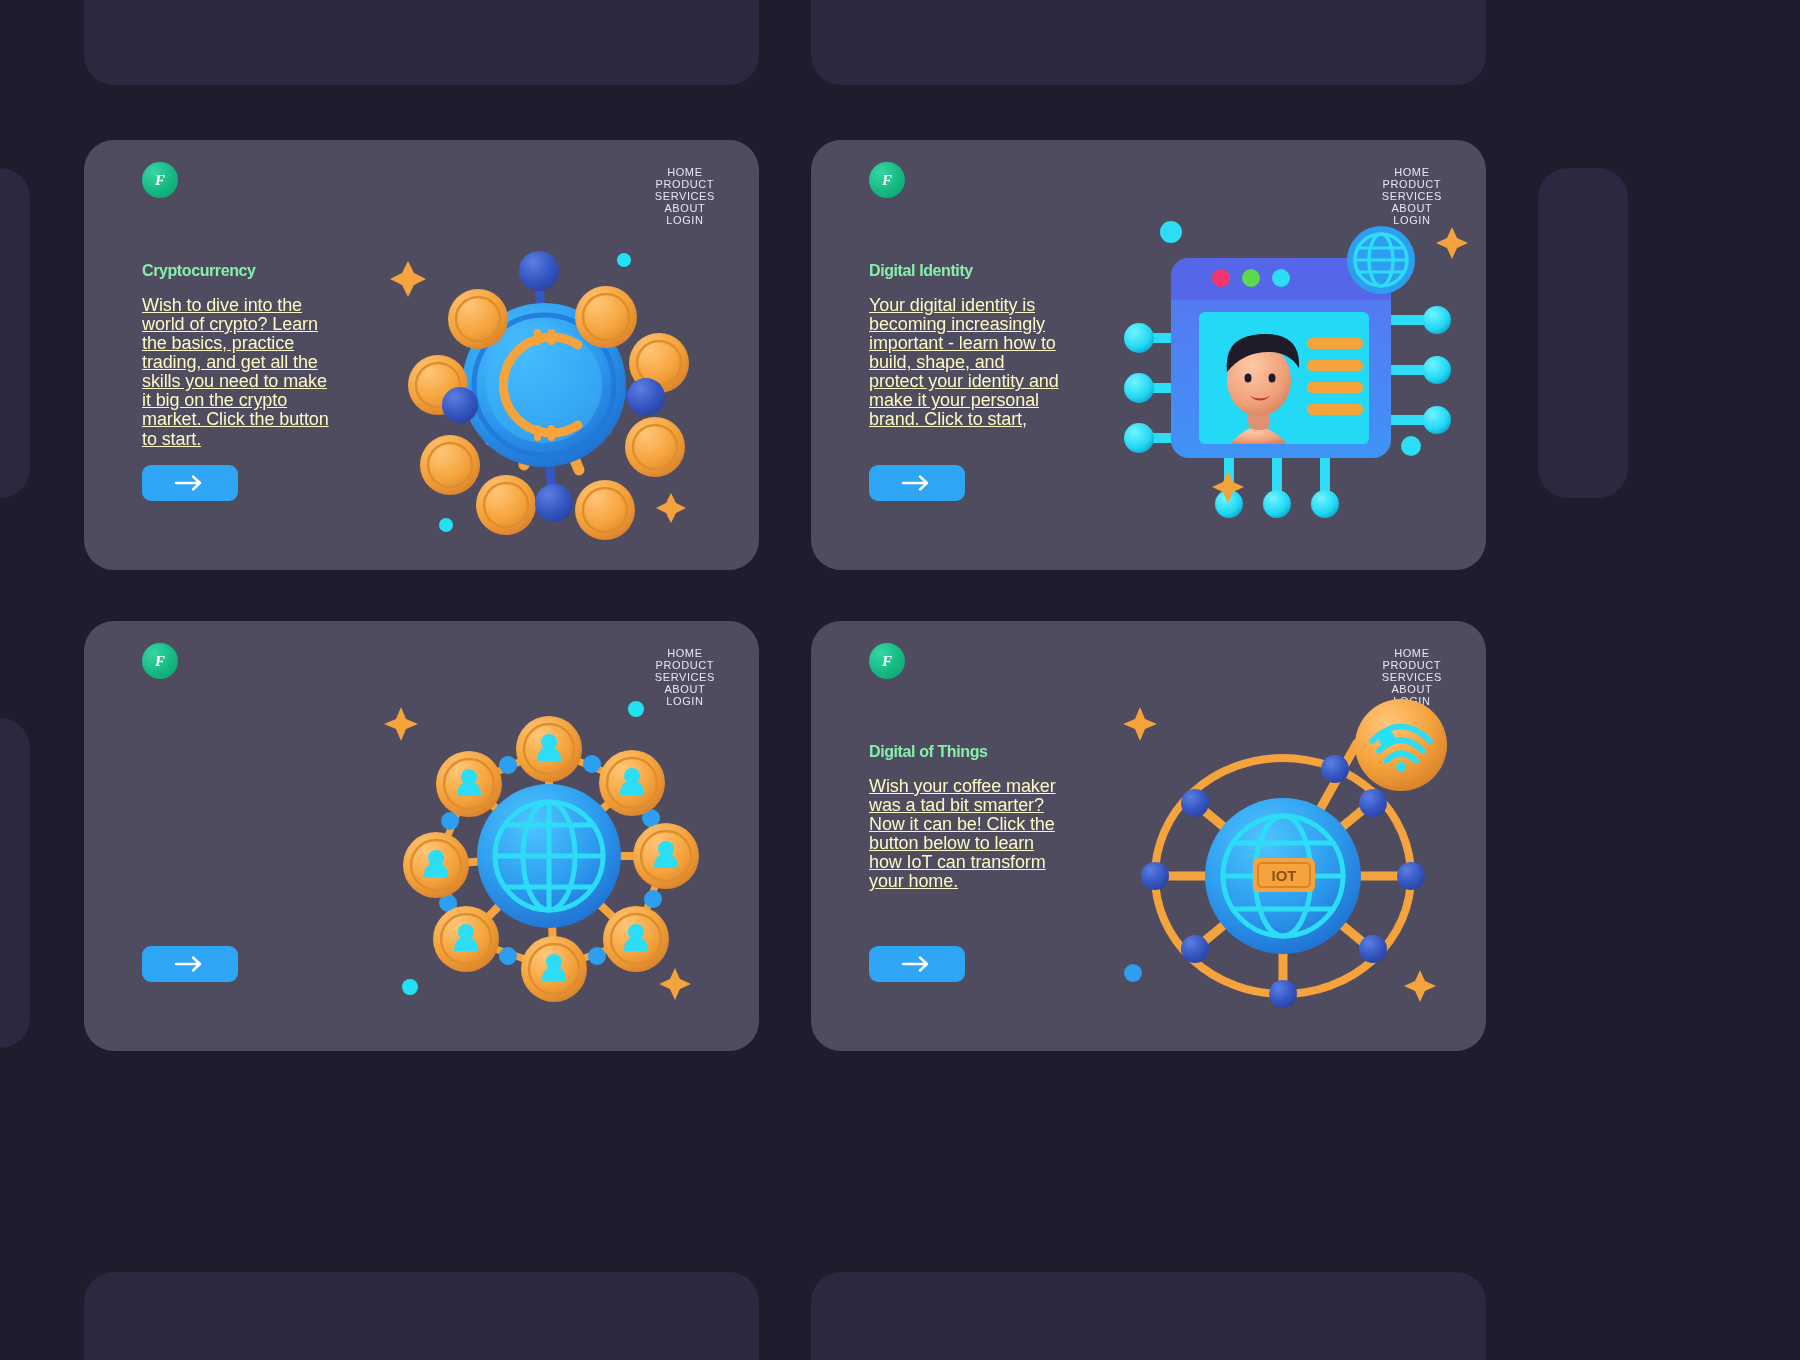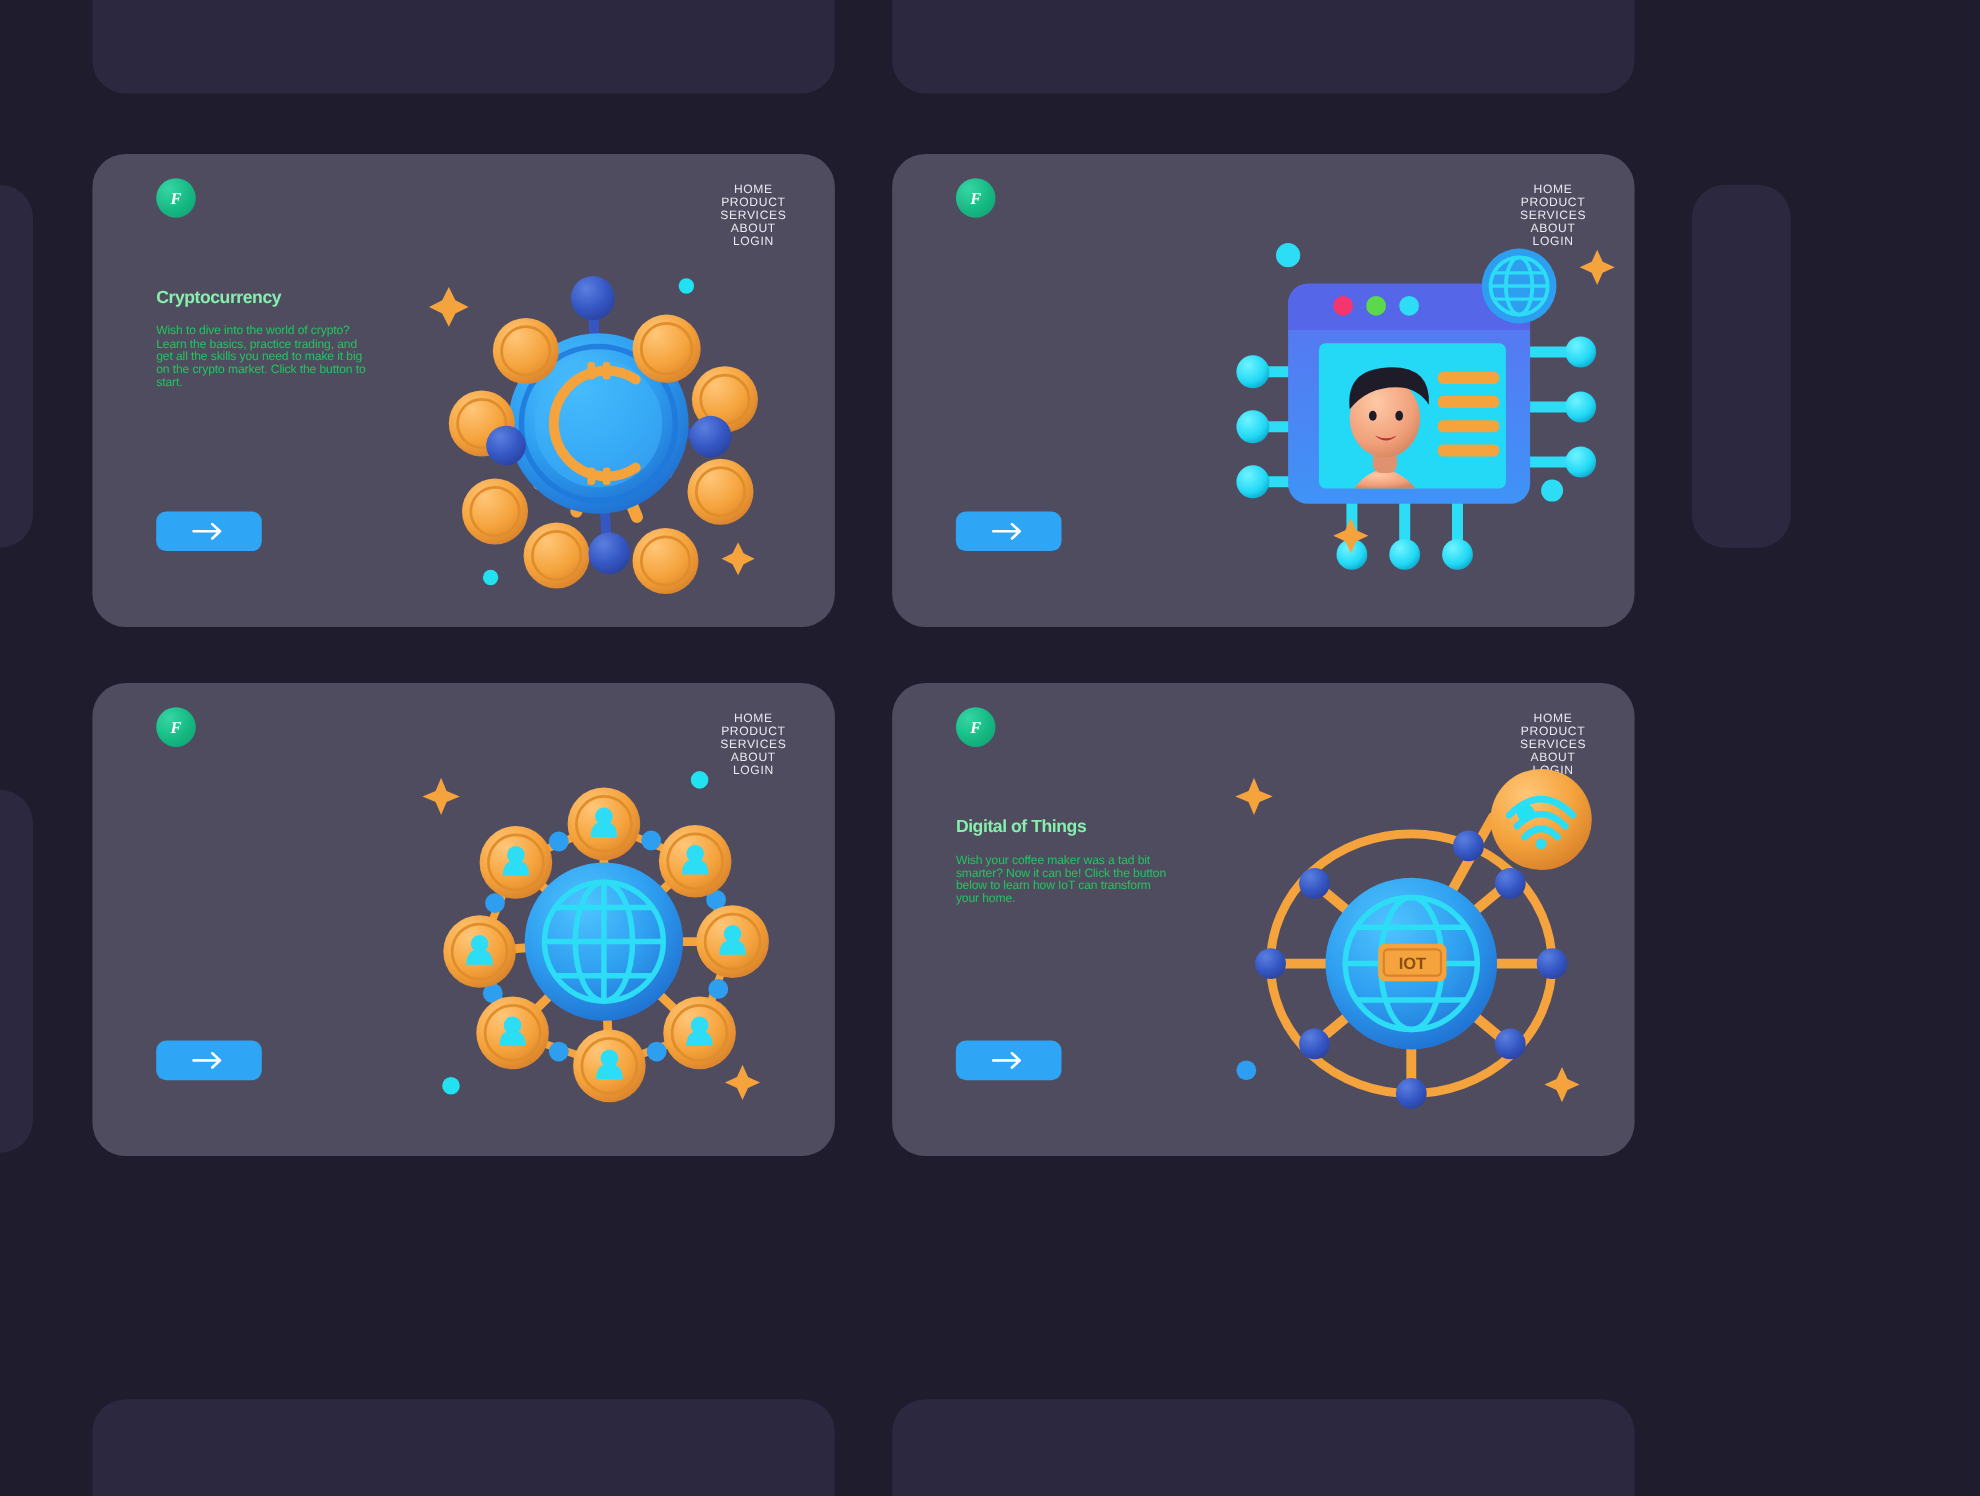--- a/index.html
+++ b/index.html
@@ -54,24 +54,25 @@
     margin:0 0 16px 0;
     font-size:16px;
     font-weight:bold;
     color:#86efac;
     letter-spacing:-0.4px;
     white-space:nowrap;
   }
   p.body{
     margin:0;
     width:192px;
-    font-size:11px;
+    font-size:18px;
     line-height:1.06;
-    color:#22c55e;
+    color:#fef9c3;
     letter-spacing:-0.1px;
+    text-decoration:underline;
   }
   .cta{
     position:absolute;
     width:96px;height:36px;
     background:#2ea6f5;
     border:none;border-radius:9px;
     display:flex;align-items:center;justify-content:center;
     cursor:pointer;padding:0;
   }
   .cta svg{display:block;}
@@ -223,20 +224,24 @@
         <a>PRODUCT</a>
         <span class="sp2"></span>
         <a>SERVICES</a>
         <span class="sp3"></span>
         <a>ABOUT</a>
         <span class="sp4"></span>
         <a>LOGIN</a>
       </div>
     </div>
 
+    <div class="copy" style="top:122px;">
+      <h1 class="title">Digital Identity</h1>
+      <p class="body">Your digital identity is becoming increasingly important - learn how to build, shape, and protect your identity and  make it your personal brand. Click to start,</p>
+    </div>
 
     <button class="cta" style="left:58px; top:325px;">
       <svg width="34" height="16" viewBox="0 0 34 16">
         <path d="M3 8 H27 M20 1.5 L27 8 L20 14.5" fill="none" stroke="#ffffff" stroke-width="2.4" stroke-linecap="round" stroke-linejoin="round"></path>
       </svg>
     </button>
 
     <div class="art" style="left:300px; top:80px; width:360px; height:300px;">
       <svg width="360" height="300" viewBox="0 0 360 300">
         <defs>

